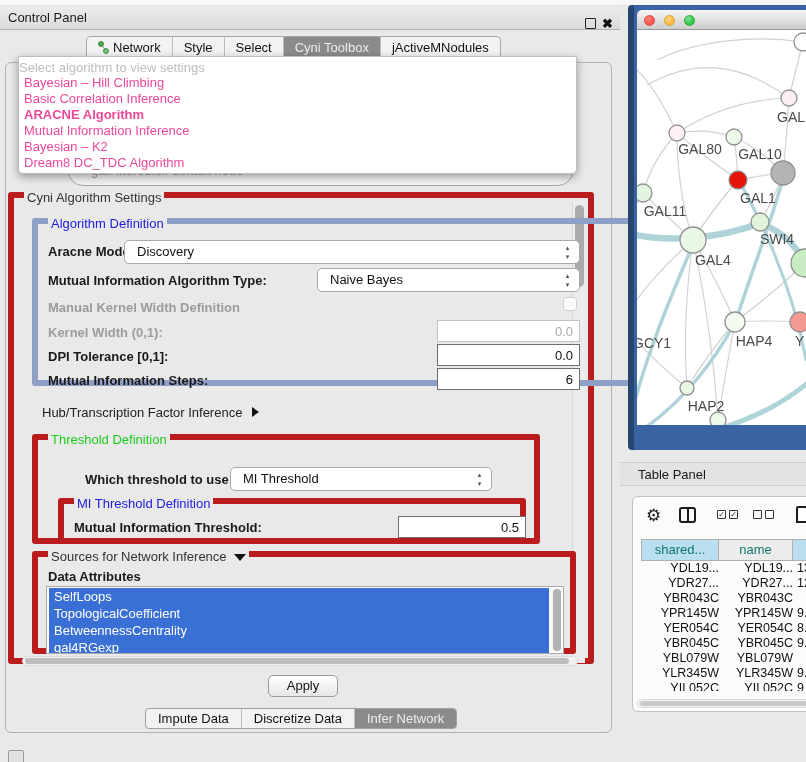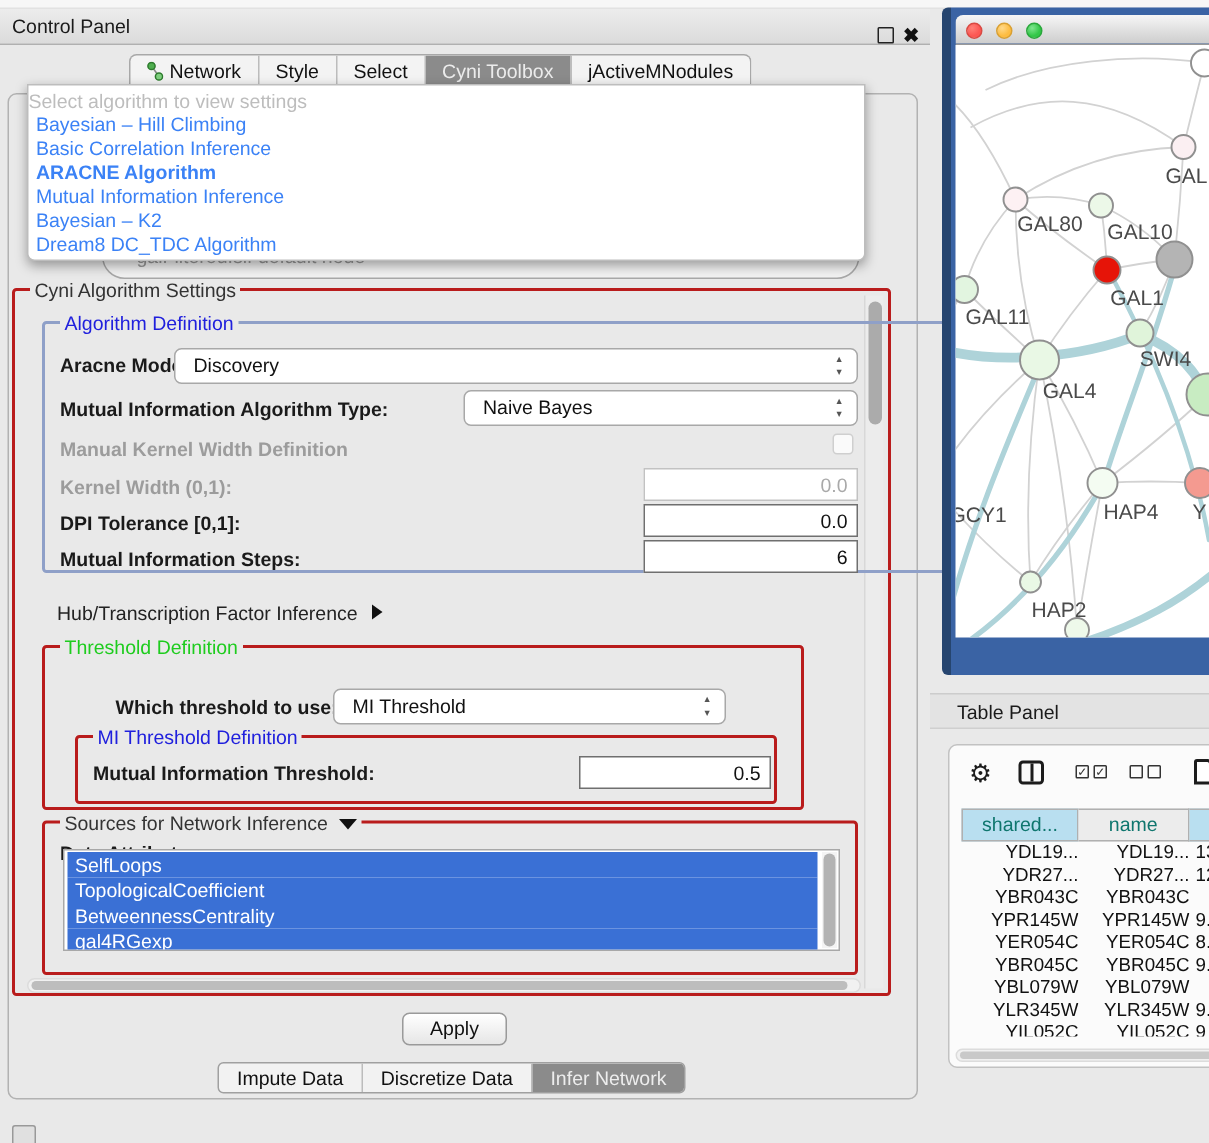--- a/index.html
+++ b/index.html
@@ -29,25 +29,25 @@
   #panel { left:5px; top:62px; width:607px; height:671px; background:#e9e9e9; border:1px solid #b2b2b2; border-radius:6px; }
 
   
   #bg-combo { left:68px; top:156px; width:505px; height:30px; border:1px solid #a8a8a8; border-radius:15px;
     background:#f2f2f2; color:#9a9a9a; font-size:13px; line-height:28px; padding-left:22px; z-index:5; }
 
   
   #dropdown { left:18px; top:56px; width:559px; height:118px; background:#fff; border:1px solid #bdbdbd;
     border-radius:0 0 5px 5px; box-shadow:0 3px 8px rgba(0,0,0,0.35); z-index:40; }
   #dropdown .prompt { text-align:left; color:#bdbdbd; font-size:13px; height:15px; line-height:15px; margin-top:3px; }
-  .dd-item { height:16px; line-height:16px; font-size:13px; color:#3b82f6; padding-left:5px; }
+  .dd-item { height:16px; line-height:16px; font-size:13px; color:#ec4899; padding-left:5px; }
   .dd-item.bold-item { font-weight:bold; }
 
   
-  .tbox { position:absolute; border:2px solid #b91c1c; border-radius:3px; }
+  .tbox { position:absolute; border:6px solid #b91c1c; border-radius:3px; }
   .legend { position:absolute; top:-8px; left:10px; background:#e9e9e9; padding:0 3px; font-size:13px; color:#333; white-space:nowrap; }
   .legend.blue { color:#2020dd; }
   .legend.green { color:#1ecc1e; }
 
   .blabel { position:absolute; font-size:13px; font-weight:bold; color:#1a1a1a; white-space:nowrap; }
   .blabel.disabled { color:#9c9c9c; }
 
   .combo { position:absolute; height:24px; background:#fff; border:1px solid #a8a8a8; border-radius:5px;
     font-size:13px; color:#111; line-height:22px; padding-left:12px; }
   .stepper { position:absolute; right:7px; top:2px; width:9px; font-size:7px; line-height:9px; color:#555; text-align:center; }
@@ -228,21 +228,21 @@
     </div>
 
     <div class="tbox" style="left:18px; top:353px; width:544px; height:103px;">
       <span class="legend">
         <span>Sources for Network Inference</span>
         <span style="display:inline-block; margin-left:4px; width:0; height:0; border-top:7px solid #111; border-left:6px solid transparent; border-right:6px solid transparent; vertical-align:middle;"></span>
       </span>
       <div class="blabel" style="left:10px; top:12px;">Data Attributes</div>
     </div>
 
-    <div id="attr-list" class="abs" style="left:32px; top:372px;">
+    <div id="attr-list" class="abs" style="left:32px; top:388px;">
       <div class="attr-item">SelfLoops</div>
       <div class="attr-item">TopologicalCoefficient</div>
       <div class="attr-item">BetweennessCentrality</div>
       <div class="attr-item">gal4RGexp</div>
       <div class="vtrack" style="right:1px; top:1px; width:10px; height:64px; border:none; background:#f4f4f4;">
         <div class="vthumb" style="left:1px; top:1px; width:8px; height:62px; background:#b3b3b3;"></div>
       </div>
     </div>
 
     <div class="htrack" style="left:8px; top:458px; width:556px; height:10px;">

